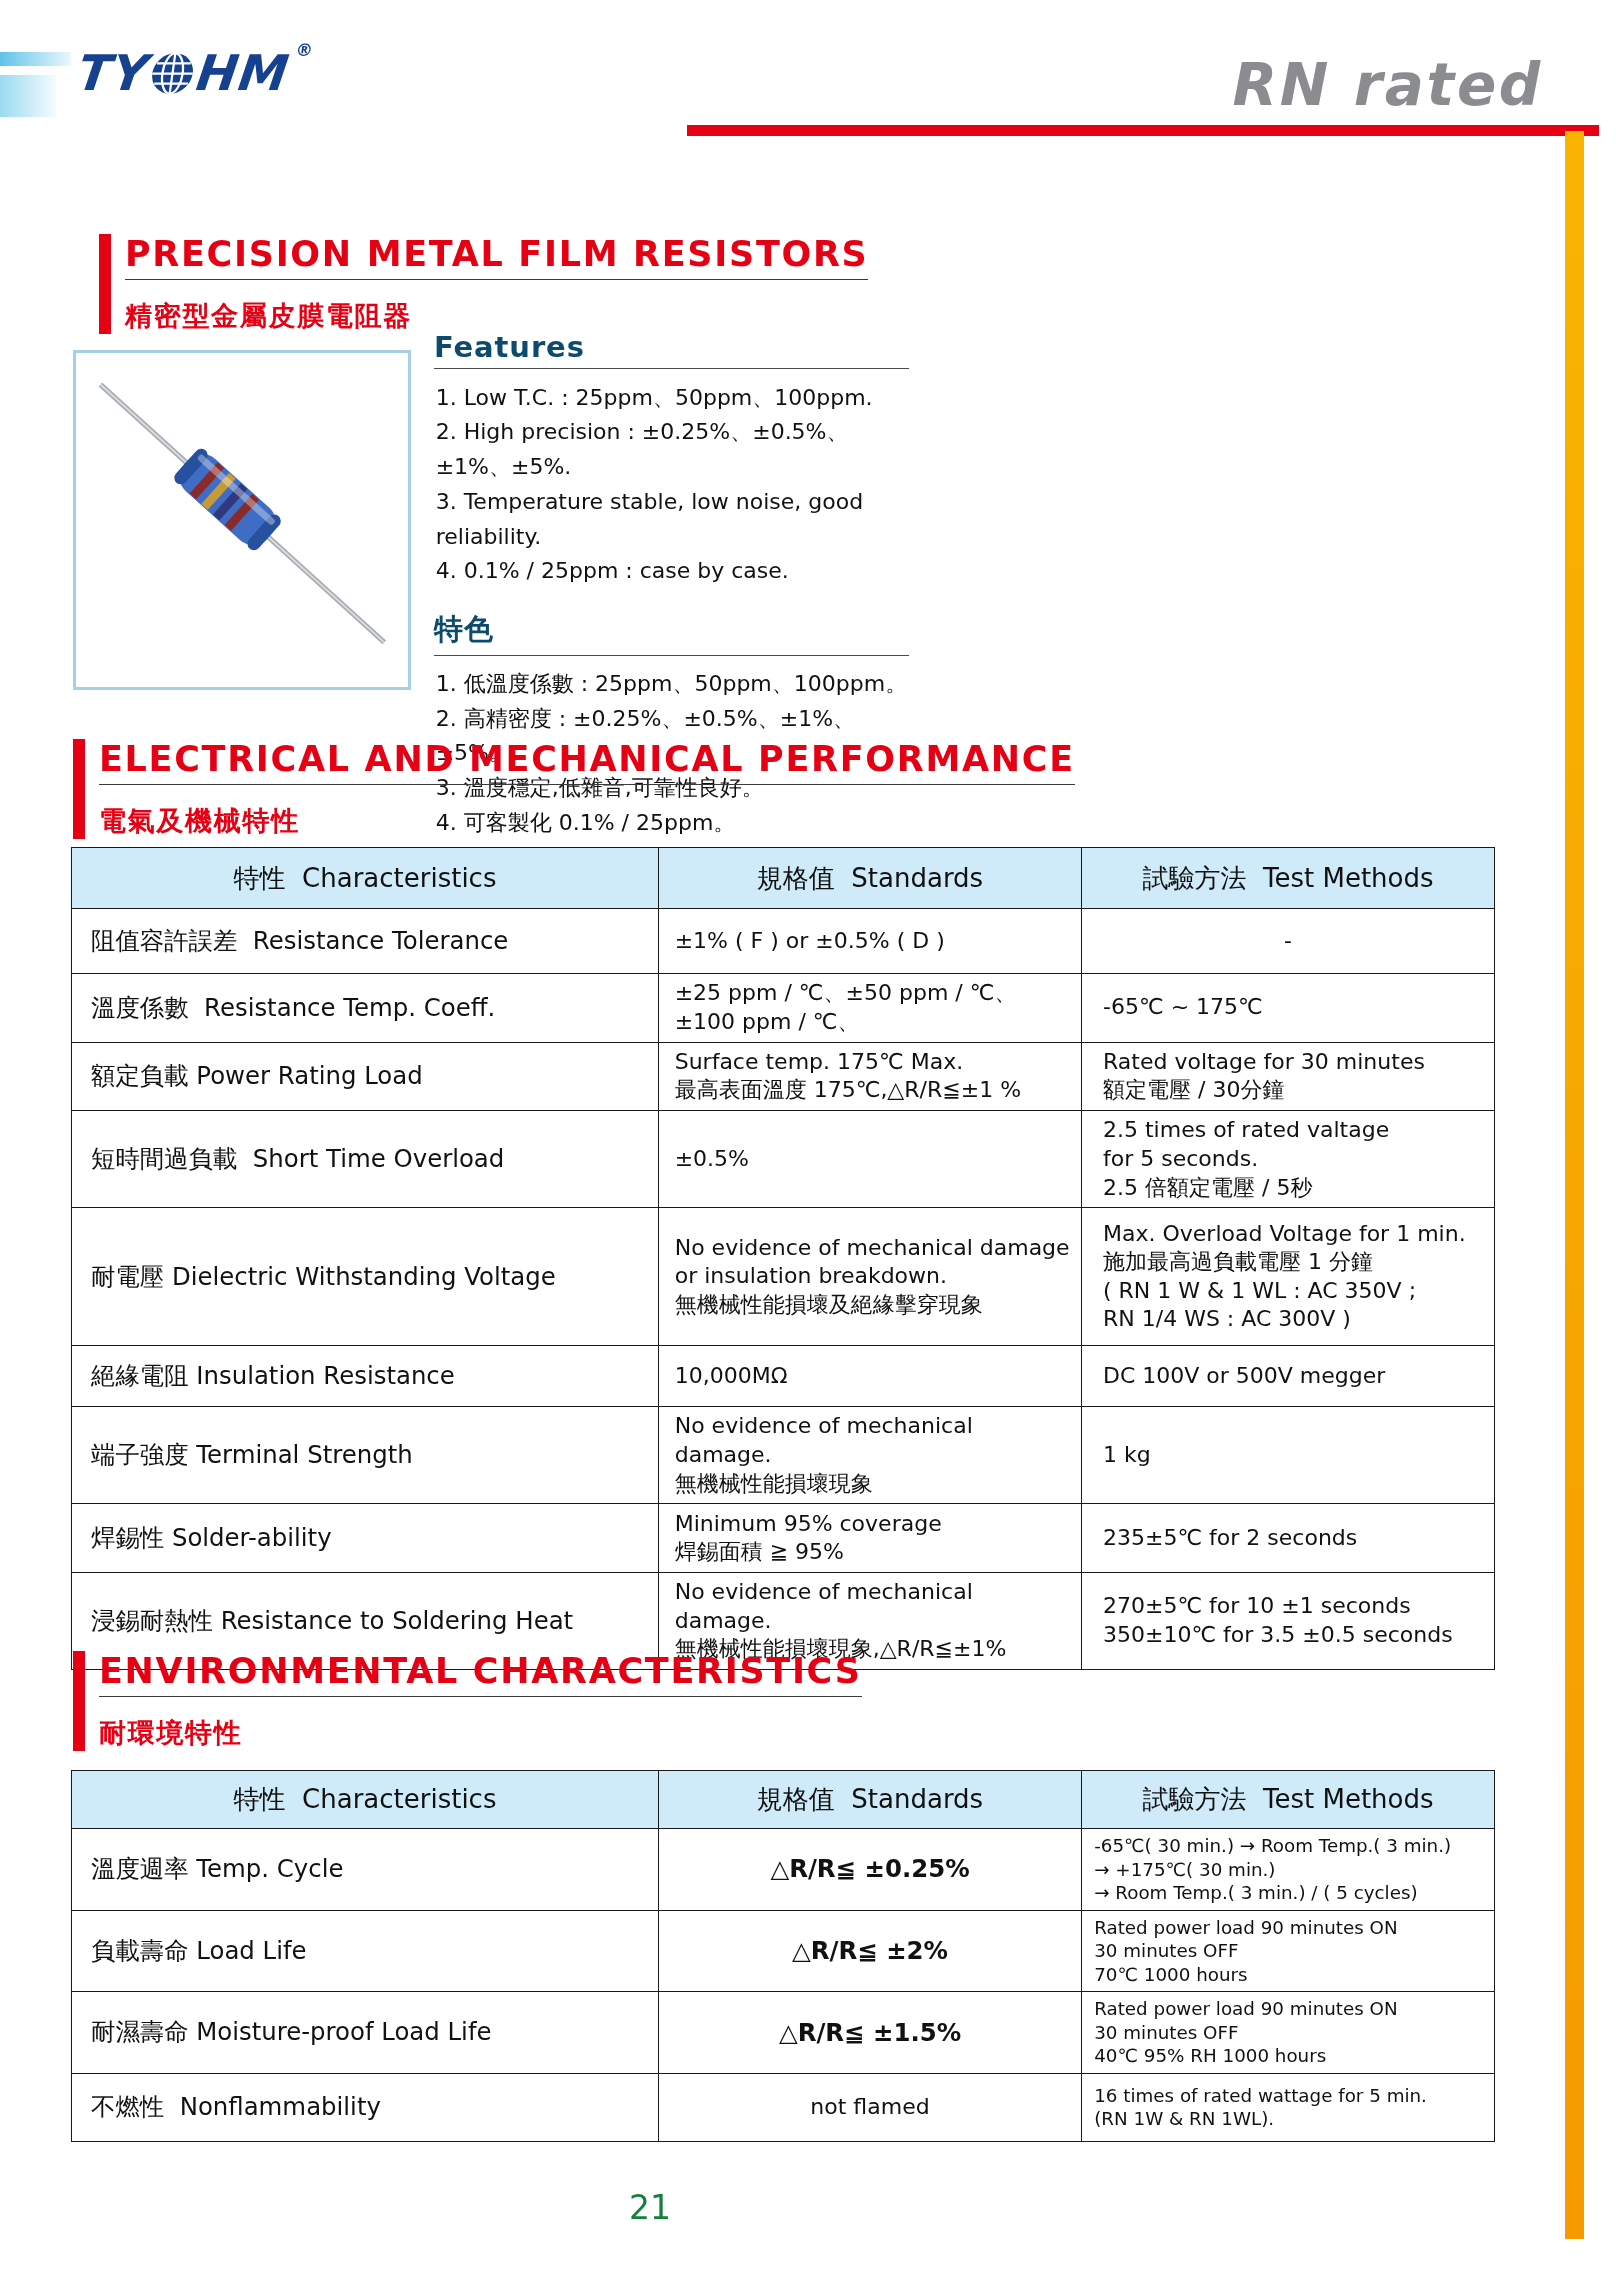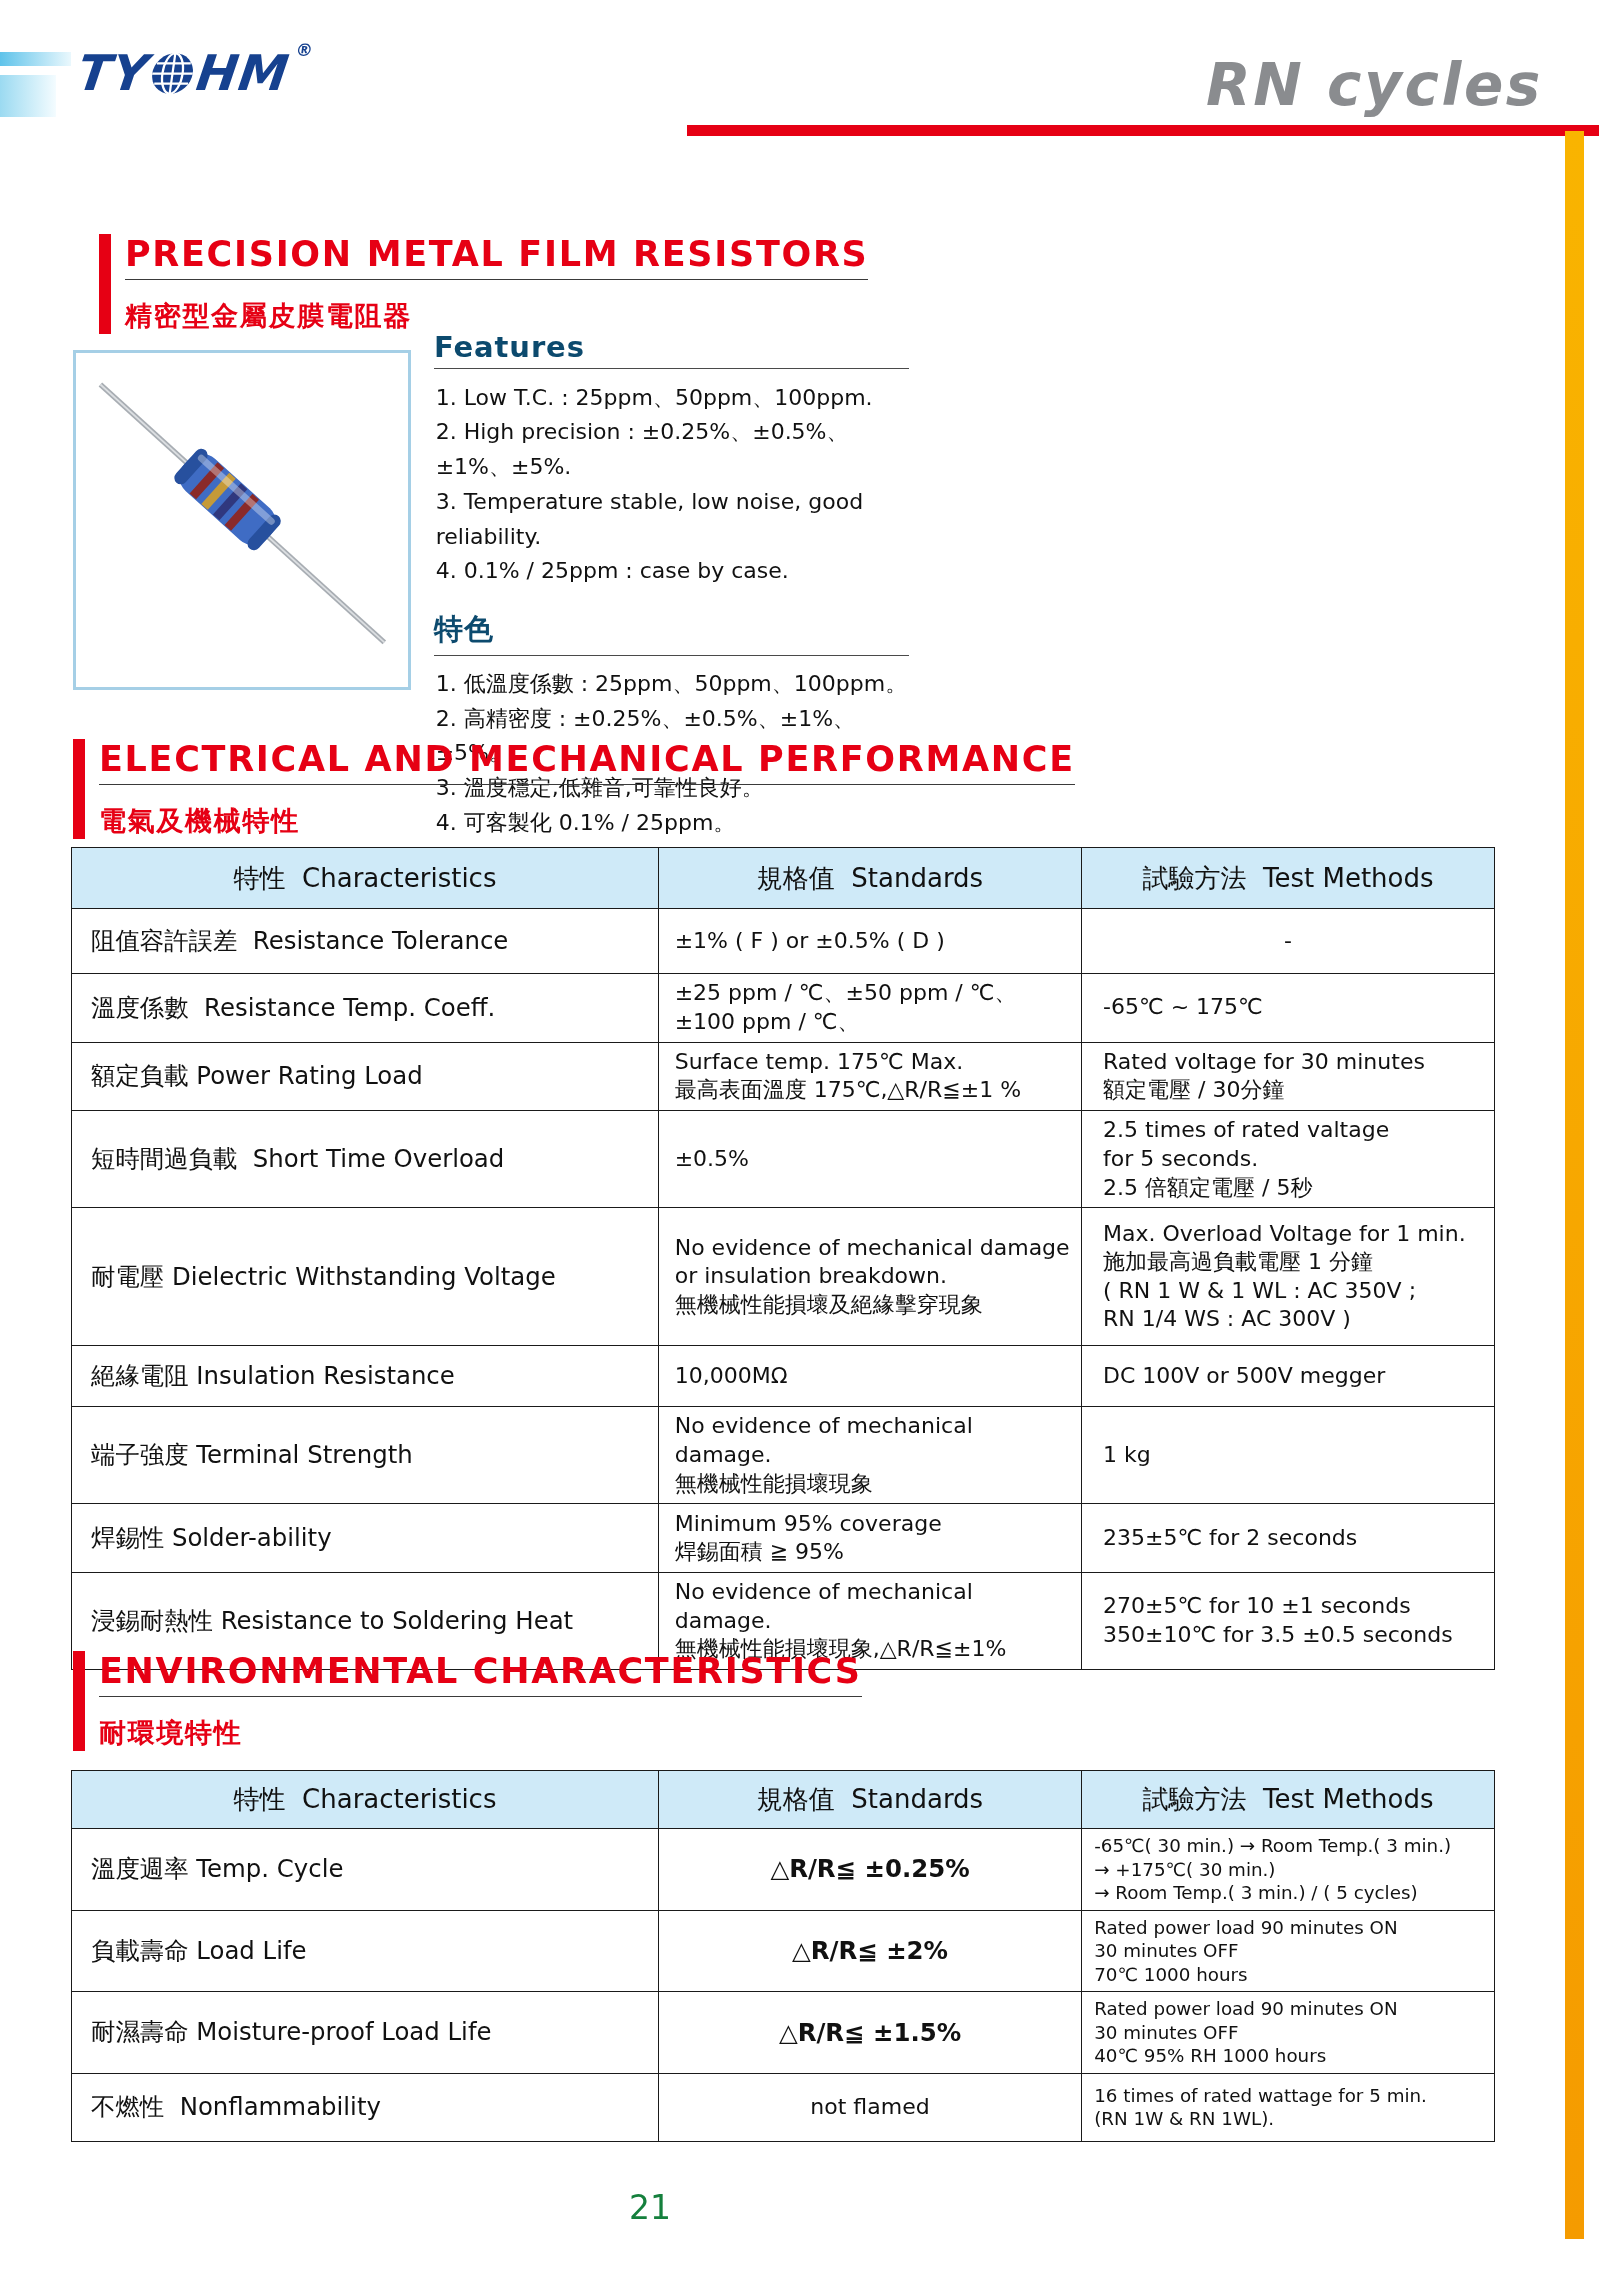--- a/index.html
+++ b/index.html
@@ -79,21 +79,21 @@
         <circle cx="20" cy="20" r="18" fill="#16418f"></circle>
         <path d="M2 20 H38 M20 2 V38" stroke="#ffffff" stroke-width="2" fill="none"></path>
         <ellipse cx="20" cy="20" rx="9" ry="18" stroke="#ffffff" stroke-width="2" fill="none"></ellipse>
         <path d="M5 11 H35 M5 29 H35" stroke="#ffffff" stroke-width="2" fill="none"></path>
       </svg>
     </span>
     <span>HM</span>
     <span class="logo-reg">®</span>
   </div>
 
-  <div class="series-title">RN cycles</div>
+  <div class="series-title">RN rated</div>
   <div class="series-underline"></div>
   <div class="side-accent"></div>
 
   <div class="section-head" style="top:234px;padding-left:26px;">
     <div class="inner">
       <div class="sec-title-en">PRECISION METAL FILM RESISTORS</div>
       <div class="sec-title-zh">精密型金屬皮膜電阻器</div>
     </div>
   </div>
 

